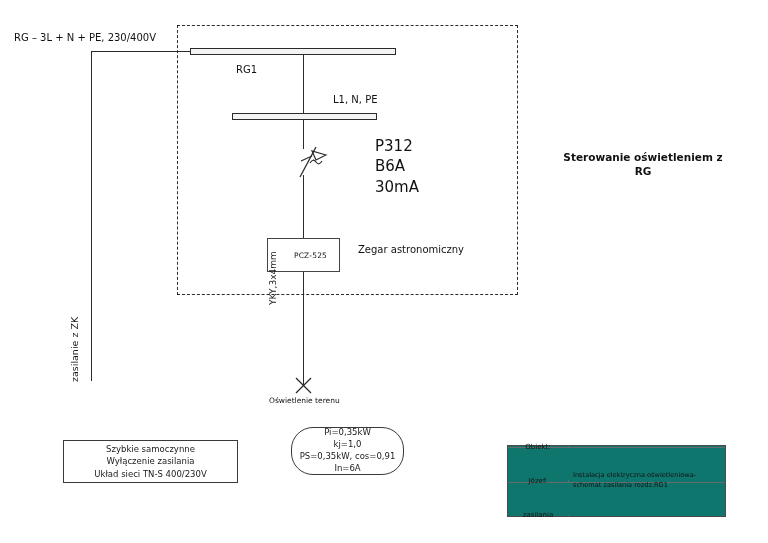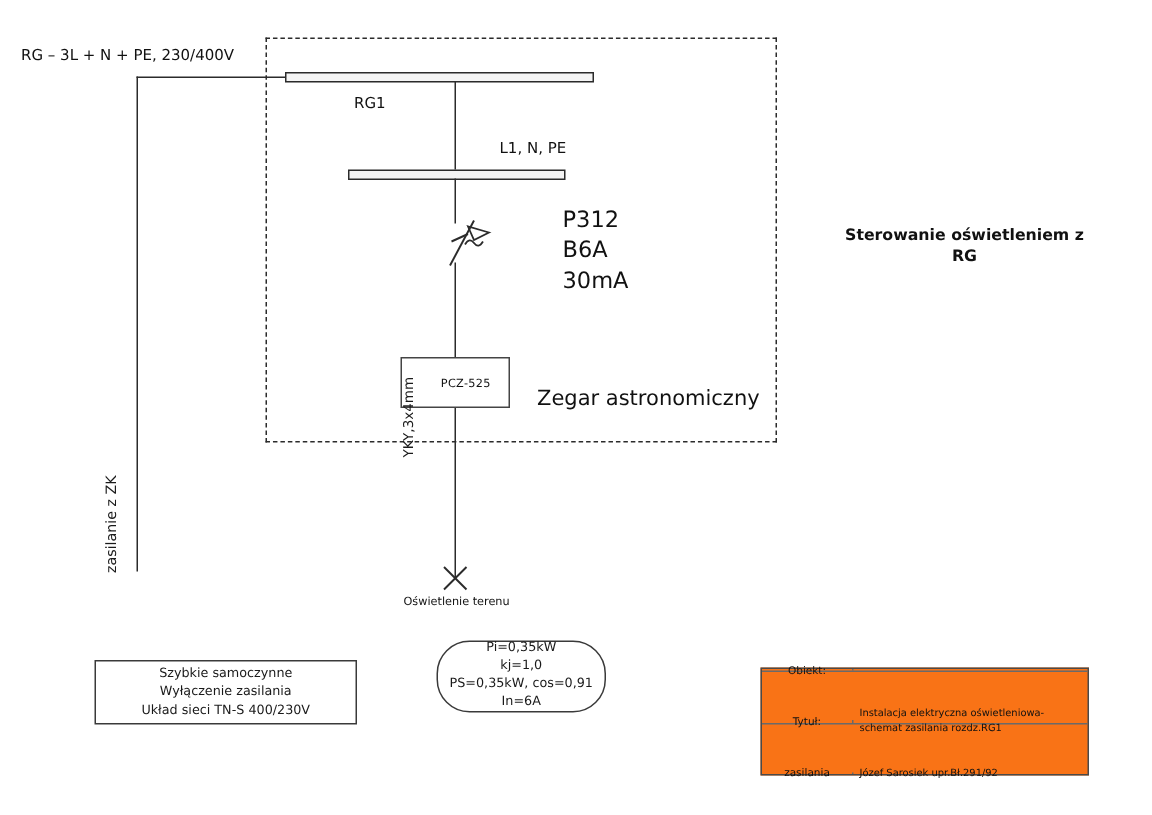--- a/index.html
+++ b/index.html
@@ -136,21 +136,21 @@
     top: 382px;
     font-size: 9.5px;
     transform: rotate(-90deg);
     transform-origin: left top;
     white-space: nowrap;
   }
   
   #rg1-label     { left: 236px; top: 63px;  font-size: 10px; }
   #l1npe-label   { left: 333px; top: 93px;  font-size: 10px; }
   #breaker-text  { left: 331px; top: 136px; font-size: 15px; text-align: left; margin-left: 44px; }
-  #clock-text    { left: 358px; top: 257px; font-size: 14px; }
+  #clock-text    { left: 358px; top: 243px; font-size: 10px; }
   #control-text  {
     left: 543px; top: 150px; width: 200px;
     font-size: 10.5px; text-align: center; white-space: pre-line; font-weight: bold;
   }
   
   .note-box {
     position: absolute;
     border: 1.2px solid #3a3a3a;
     background: #fff;
     box-sizing: border-box;
@@ -175,21 +175,21 @@
   #title-block {
     position: absolute;
     left: 507px;
     top: 445px;
     width: 219px;
     height: 72px;
     border: 1.1px solid #4a4a4a;
     box-sizing: border-box;
     display: flex;
     flex-direction: column;
-    background: #f97316;
+    background: #0f766e;
     gap: 32px;
   }
   .tb-row {
     display: flex;
     flex: 1 1 0;
     border-bottom: 1.1px solid #6a6a6a;
     min-height: 0;
   }
   .tb-row:last-child { border-bottom: none; }
   .tb-key {
@@ -284,25 +284,24 @@
 In=6A</span>
   </div>
 
   <div id="title-block">
 
     <div class="tb-row">
       <div class="tb-key">Obiekt:</div>
     </div>
 
     <div class="tb-row">
-      <div class="tb-key">Tytuł:</div>
+      <div class="tb-key">Józef:</div>
       <div class="tb-val">Instalacja elektryczna oświetleniowa-
 schemat zasilania rozdz.RG1</div>
     </div>
 
     <div class="tb-row">
       <div class="tb-key">zasilania</div>
-      <div class="tb-val">Józef Sarosiek upr.Bł.291/92</div>
     </div>
 
   </div>
 
 </div>
 
 </body></html>

